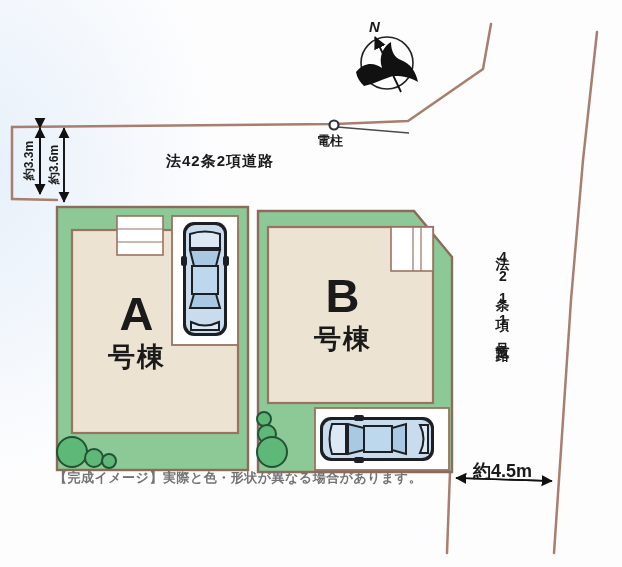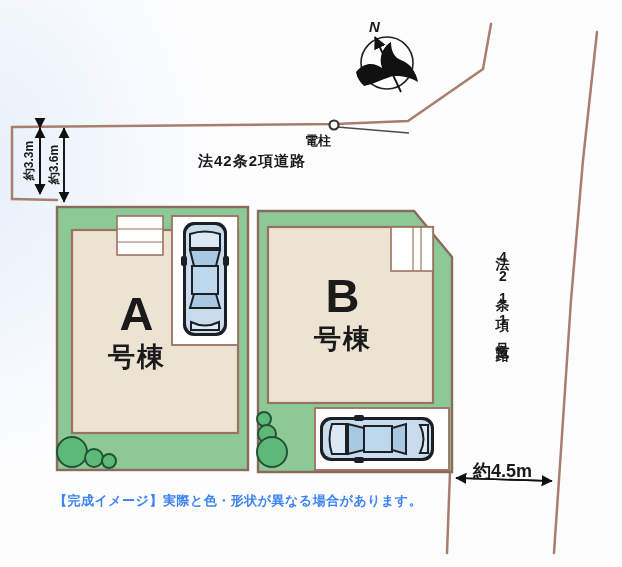--- a/index.html
+++ b/index.html
@@ -9,36 +9,36 @@
     font-family:"Liberation Sans","DejaVu Sans",sans-serif;
     color:#1a1a1a;
   }
   .canvas::before{
     content:"";position:absolute;inset:0;pointer-events:none;
     background:radial-gradient(ellipse 420px 520px at -5% 30%, rgba(200,222,244,.45), rgba(200,222,244,0) 60%);
   }
   .plan-svg{position:absolute;left:0;top:0;}
   .lbl{position:absolute;white-space:nowrap;}
   .n-label{left:369px;top:18px;font-size:15px;font-weight:bold;font-style:italic;}
-  .pole-label{left:305px;top:132px;font-size:13px;font-weight:600;}
-  .top-road-label{left:166px;top:152px;font-size:15px;font-weight:600;letter-spacing:1px;margin-left:32px;}
+  .pole-label{left:317px;top:132px;font-size:13px;font-weight:600;}
+  .top-road-label{left:166px;top:152px;font-size:15px;font-weight:600;letter-spacing:1px;}
   .right-road-label{
     left:494px;top:246px;font-size:14px;font-weight:600;
     writing-mode:vertical-rl;text-orientation:upright;letter-spacing:3px;height:170px;
   }
   .m-rot{width:52px;text-align:center;font-size:12px;font-weight:600;transform:rotate(-90deg);}
   .m33{left:3px;top:152px;}
   .m36{left:28px;top:156px;}
   .m45{left:473px;top:459px;font-size:18px;font-weight:600;}
   .lot-label{position:absolute;text-align:center;line-height:1;}
   .lot-label .big{font-size:47px;font-weight:600;letter-spacing:1px;}
   .lot-label .suffix{font-size:27px;font-weight:600;margin-top:7px;letter-spacing:2px;}
   .lot-a-label{left:84px;top:290px;width:106px;}
   .lot-b-label{left:293px;top:272px;width:100px;}
-  .disclaimer{left:54px;top:492px;font-size:13px;font-weight:600;color:#3b82f6;letter-spacing:.5px;}
+  .disclaimer{left:54px;top:469px;font-size:13px;font-weight:600;color:#737373;letter-spacing:.5px;}
 </style>
 </head>
 <body>
 
 <div class="canvas">
 
   <svg class="plan-svg" width="622" height="567" viewBox="0 0 622 567">
     <defs>
       <marker id="ah" markerWidth="9" markerHeight="9" refX="6.5" refY="3.5" orient="auto">
         <path d="M0,0 L7,3.5 L0,7 Z" fill="#111"></path>

